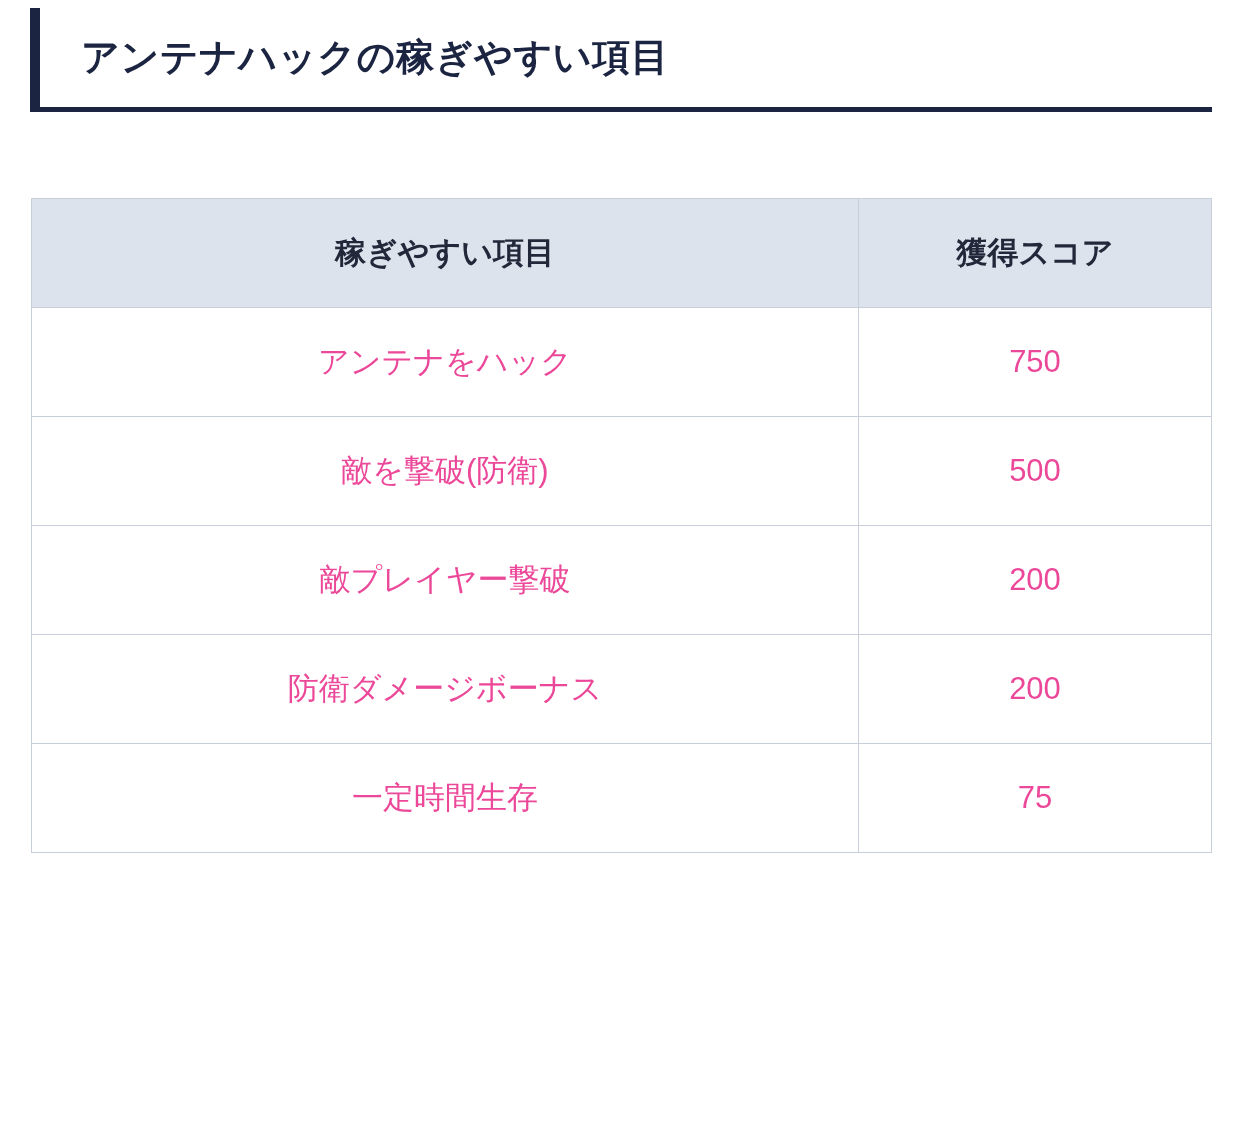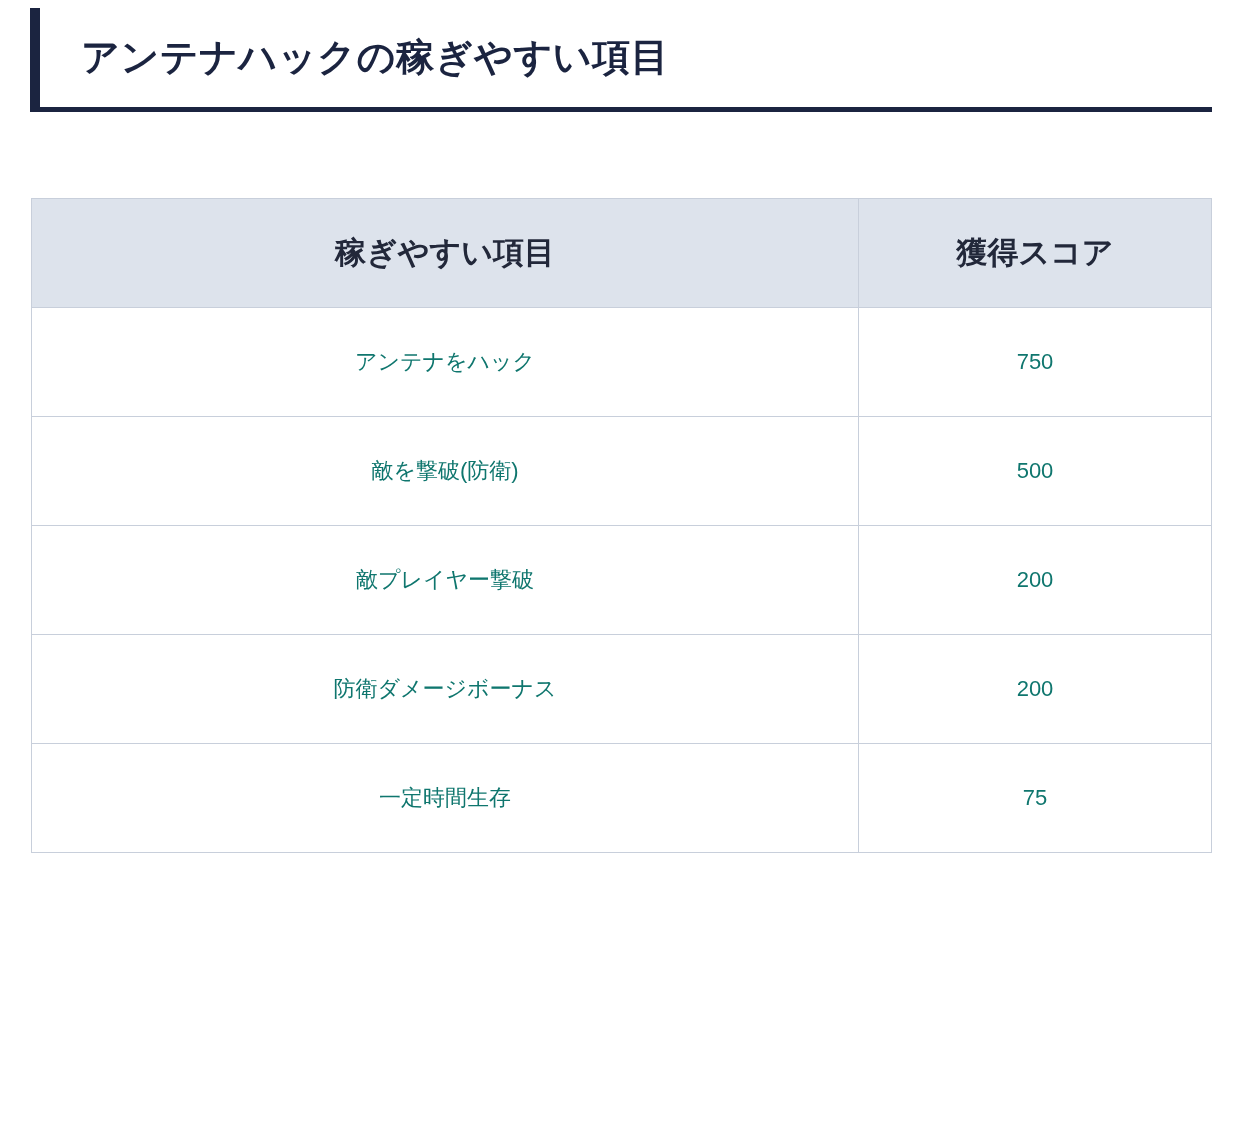--- a/index.html
+++ b/index.html
@@ -54,23 +54,23 @@
   table.score-table {
     border-collapse: collapse;
     width: 100%;
     table-layout: fixed;
   }
   table.score-table th,
   table.score-table td {
     border: 1px solid #c8cfdb;
     text-align: center;
     vertical-align: middle;
-    font-size: 22px;
+    font-size: 31px;
     font-weight: normal;
-    color: #0f766e;
+    color: #ec4899;
   }
   table.score-table thead th {
     background: #dde3ec;
     font-weight: bold;
     height: 106px;
     font-size: 31px;
     color: #22283a;
   }
   table.score-table tbody td {
     background: #ffffff;

